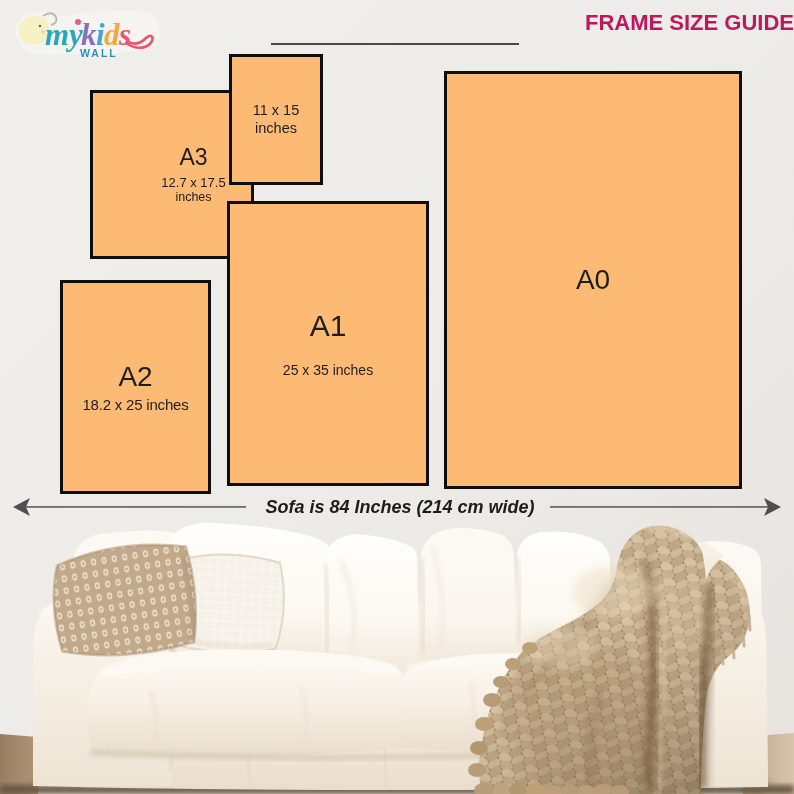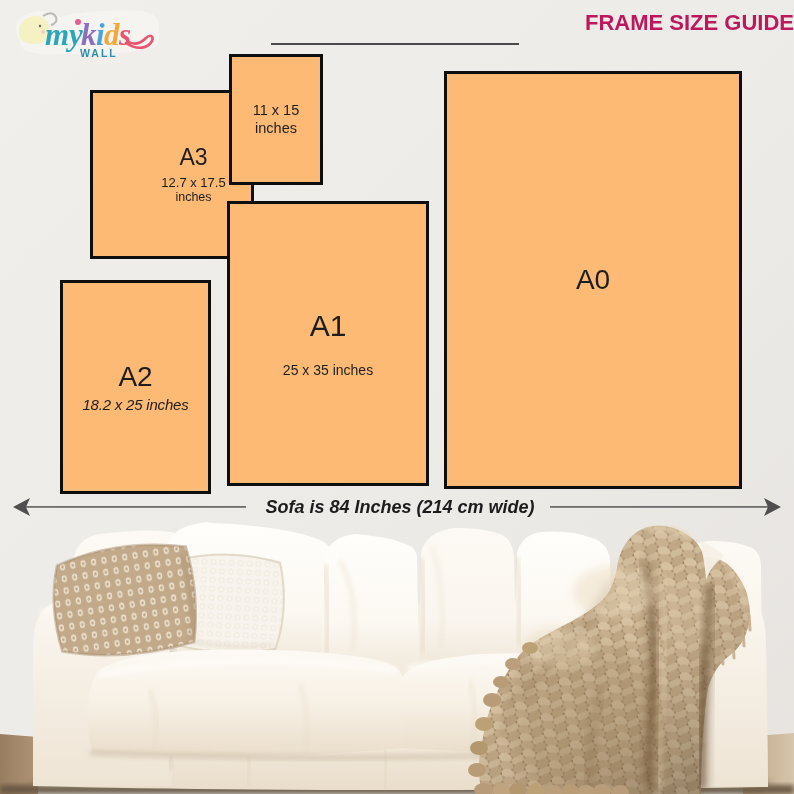--- a/index.html
+++ b/index.html
@@ -261,21 +261,21 @@
   <div style="font-size:12.5px;">inches</div>
 </div>
 
 <div class="frame" style="left:229px;top:54px;width:88px;height:125px;">
   <div style="font-size:14.5px;">11 x 15</div>
   <div style="font-size:14.5px;">inches</div>
 </div>
 
 <div class="frame" style="left:60px;top:280px;width:145px;height:208px;">
   <div style="font-size:28px;">A2</div>
-  <div style="font-size:15px;margin-top:3px;letter-spacing:-0.2px;font-style:italic;">18.2 x 25 inches</div>
+  <div style="font-size:15px;margin-top:3px;letter-spacing:-0.2px;">18.2 x 25 inches</div>
 </div>
 
 <div class="frame" style="left:227px;top:201px;width:196px;height:279px;">
   <div style="font-size:30px;">A1</div>
   <div style="font-size:14px;margin-top:19px;">25 x 35 inches</div>
 </div>
 
 <div class="frame" style="left:444px;top:71px;width:292px;height:412px;">
   <div style="font-size:28px;">A0</div>
 </div>

